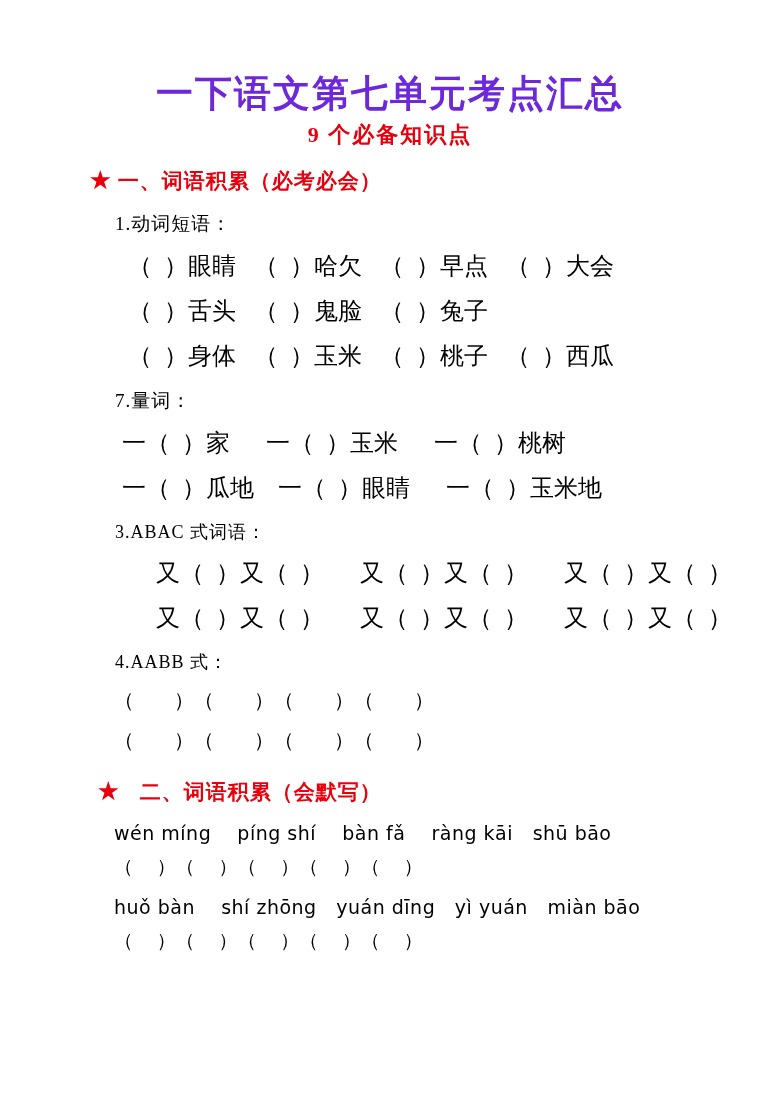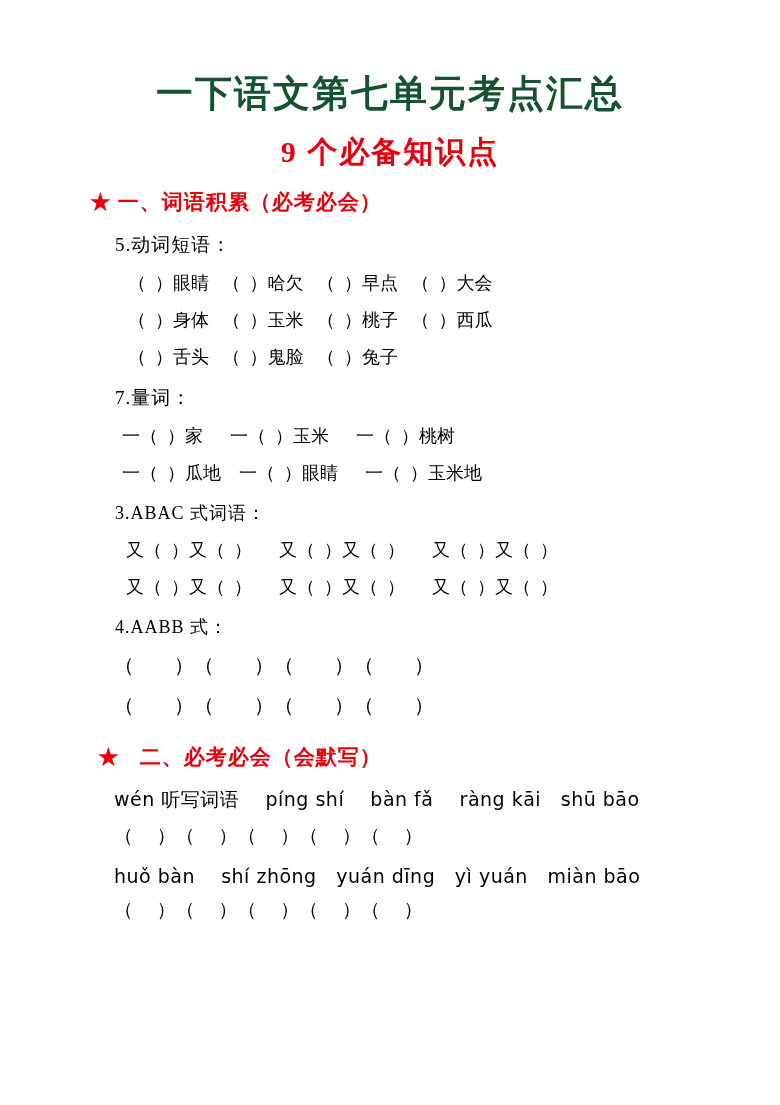--- a/index.html
+++ b/index.html
@@ -24,30 +24,30 @@
   }
 
   
   .main-title {
     text-align: center;
     font-size: 37px;
     font-weight: bold;
     letter-spacing: 2px;
     margin-top: 72px;
     line-height: 1.2;
-    color: #14532d;
+    color: #6d28d9;
     font-family: "Liberation Serif", "DejaVu Serif", serif;
   }
   .sub-title {
     text-align: center;
-    font-size: 30px;
+    font-size: 22px;
     font-weight: bold;
     color: #e8000c;
     letter-spacing: 2px;
-    margin-top: 18px;
+    margin-top: 6px;
     line-height: 1.2;
   }
 
   
   .section-head {
     color: #e8000c;
     font-weight: bold;
     font-size: 21px;
     letter-spacing: 1px;
     display: flex;
@@ -69,28 +69,28 @@
     margin-top: 16px;
     margin-left: 75px;
     letter-spacing: 1px;
   }
   .item-title.latin {
     font-family: Liberation Serif, serif;
     font-size: 18px;
   }
 
   .row {
-    font-size: 18px;
+    font-size: 24px;
     margin-top: 13px;
     margin-left: 88px;
     letter-spacing: 0px;
     white-space: pre;
   }
   .row.indent2 { margin-left: 82px; }
-  .row.indent3 { margin-left: 86px; }
+  .row.indent3 { margin-left: 116px; }
   .row.aabb { margin-left: 74px; font-size: 20px; }
 
   
   .pinyin-row {
     font-family: "DejaVu Sans", "Liberation Sans", sans-serif;
     font-size: 19px;
     margin-top: 16px;
     margin-left: 74px;
     white-space: pre;
     letter-spacing: 0.5px;
@@ -108,42 +108,42 @@
 <div class="page">
 
   <div class="main-title">一下语文第七单元考点汇总</div>
   <div class="sub-title">9 个必备知识点</div>
 
   <div class="section-head s1">
     <span class="star">★</span>
     <span>一、词语积累（必考必会）</span>
   </div>
 
-  <div class="item-title">5.动词短语：</div>
+  <div class="item-title">1.动词短语：</div>
   <div class="row">（  ）眼睛   （  ）哈欠   （  ）早点   （  ）大会</div>
+  <div class="row">（  ）舌头   （  ）鬼脸   （  ）兔子</div>
   <div class="row">（  ）身体   （  ）玉米   （  ）桃子   （  ）西瓜</div>
-  <div class="row">（  ）舌头   （  ）鬼脸   （  ）兔子</div>
 
   <div class="item-title">7.量词：</div>
   <div class="row indent2">一（  ）家      一（  ）玉米      一（  ）桃树</div>
   <div class="row indent2">一（  ）瓜地    一（  ）眼睛      一（  ）玉米地</div>
 
   <div class="item-title latin">3.ABAC 式词语：</div>
   <div class="row indent3">又（  ）又（  ）      又（  ）又（  ）      又（  ）又（  ）</div>
   <div class="row indent3">又（  ）又（  ）      又（  ）又（  ）      又（  ）又（  ）</div>
 
   <div class="item-title latin">4.AABB 式：</div>
   <div class="row aabb">（        ）（        ）（        ）（        ）</div>
   <div class="row aabb">（        ）（        ）（        ）（        ）</div>
 
   <div class="section-head s2">
     <span class="star">★</span>
     <span class="sp"></span>
-    <span>二、必考必会（会默写）</span>
+    <span>二、词语积累（会默写）</span>
   </div>
 
-  <div class="pinyin-row">wén 听写词语    píng shí    bàn fǎ    ràng kāi   shū bāo</div>
+  <div class="pinyin-row">wén míng    píng shí    bàn fǎ    ràng kāi   shū bāo</div>
   <div class="paren-row">（     ）（     ）（     ）（     ）（     ）</div>
 
   <div class="pinyin-row">huǒ bàn    shí zhōng   yuán dīng   yì yuán   miàn bāo</div>
   <div class="paren-row">（     ）（     ）（     ）（     ）（     ）</div>
 
 </div>
 
 </body></html>

